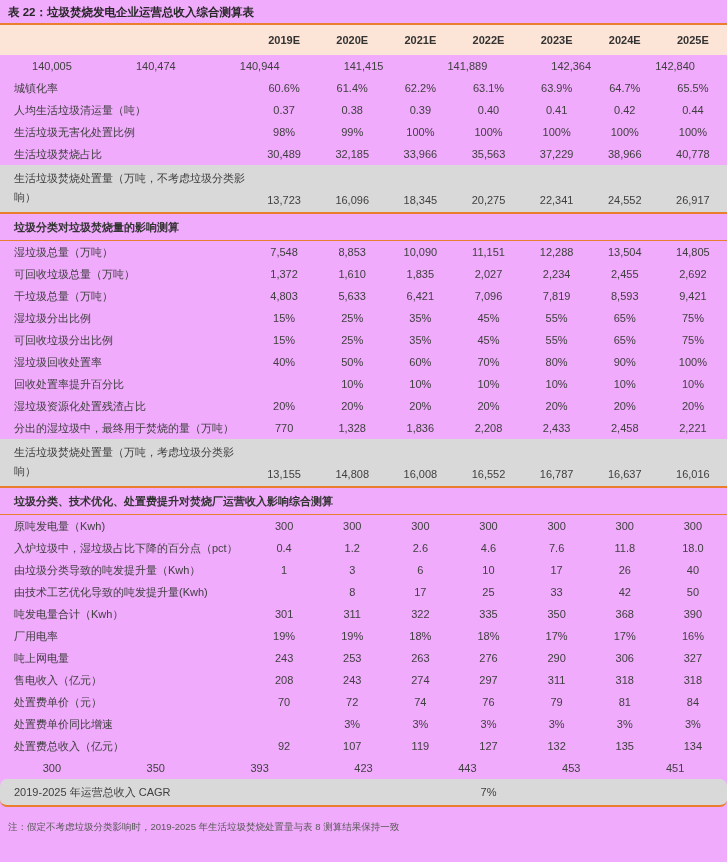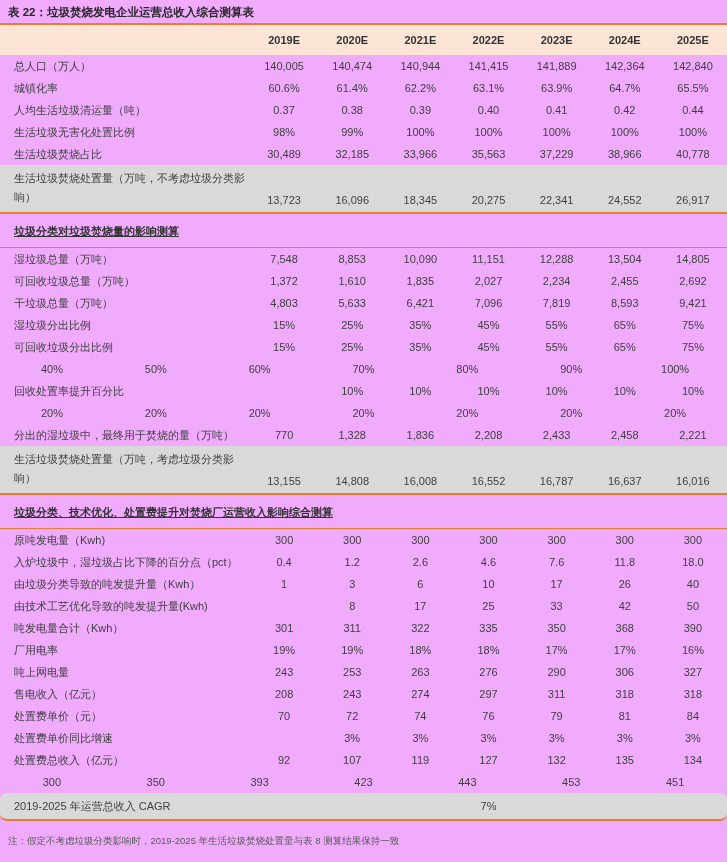--- a/index.html
+++ b/index.html
@@ -26,22 +26,22 @@
   .row{display:flex;align-items:center;width:100%;}
   .row .label{
     flex:0 0 250px;padding-left:14px;text-align:left;line-height:14px;
   }
   .row .cell{flex:1 1 0;text-align:center;white-space:nowrap;}
   .header-row{
     background:var(--header-bg);height:30px;font-weight:bold;color:#333;
   }
   .row.data{height:22px;}
   .row.section{
-    height:34px;border-bottom:1.5px solid var(--orange);
-    font-weight:bold;color:#333;text-decoration:underline;
+    height:27px;border-bottom:1.5px solid var(--orange);
+    font-weight:bold;color:#333;
   }
   .row.section .label{flex:1 1 auto;}
   .row.highlight{
     background:var(--gray-bg);min-height:42px;align-items:flex-end;
     padding:4px 0 5px 0;border-bottom:2px solid var(--orange);
   }
   .row.highlight .label{line-height:19px;}
   .row.highlight .cell{line-height:14px;}
   .row.cagr{
     background:var(--gray-bg);height:28px;
@@ -63,21 +63,20 @@
         <div class="label"></div>
         <div class="cell">2019E</div>
         <div class="cell">2020E</div>
         <div class="cell">2021E</div>
         <div class="cell">2022E</div>
         <div class="cell">2023E</div>
         <div class="cell">2024E</div>
         <div class="cell">2025E</div>
       </div>
       <div class="row data">
-        <div class="label">总人口（万人）</div>
         <div class="cell">140,005</div>
         <div class="cell">140,474</div>
         <div class="cell">140,944</div>
         <div class="cell">141,415</div>
         <div class="cell">141,889</div>
         <div class="cell">142,364</div>
         <div class="cell">142,840</div>
       </div>
       <div class="row data">
         <div class="label">城镇化率</div>
@@ -176,39 +175,41 @@
         <div class="label">可回收垃圾分出比例</div>
         <div class="cell">15%</div>
         <div class="cell">25%</div>
         <div class="cell">35%</div>
         <div class="cell">45%</div>
         <div class="cell">55%</div>
         <div class="cell">65%</div>
         <div class="cell">75%</div>
       </div>
       <div class="row data">
+        <div class="label">湿垃圾回收处置率</div>
         <div class="cell">40%</div>
         <div class="cell">50%</div>
         <div class="cell">60%</div>
         <div class="cell">70%</div>
         <div class="cell">80%</div>
         <div class="cell">90%</div>
         <div class="cell">100%</div>
       </div>
       <div class="row data">
         <div class="label">回收处置率提升百分比</div>
         <div class="cell"></div>
         <div class="cell">10%</div>
         <div class="cell">10%</div>
         <div class="cell">10%</div>
         <div class="cell">10%</div>
         <div class="cell">10%</div>
         <div class="cell">10%</div>
       </div>
       <div class="row data">
+        <div class="label">湿垃圾资源化处置残渣占比</div>
         <div class="cell">20%</div>
         <div class="cell">20%</div>
         <div class="cell">20%</div>
         <div class="cell">20%</div>
         <div class="cell">20%</div>
         <div class="cell">20%</div>
         <div class="cell">20%</div>
       </div>
       <div class="row data">
         <div class="label">分出的湿垃圾中，最终用于焚烧的量（万吨）</div>

